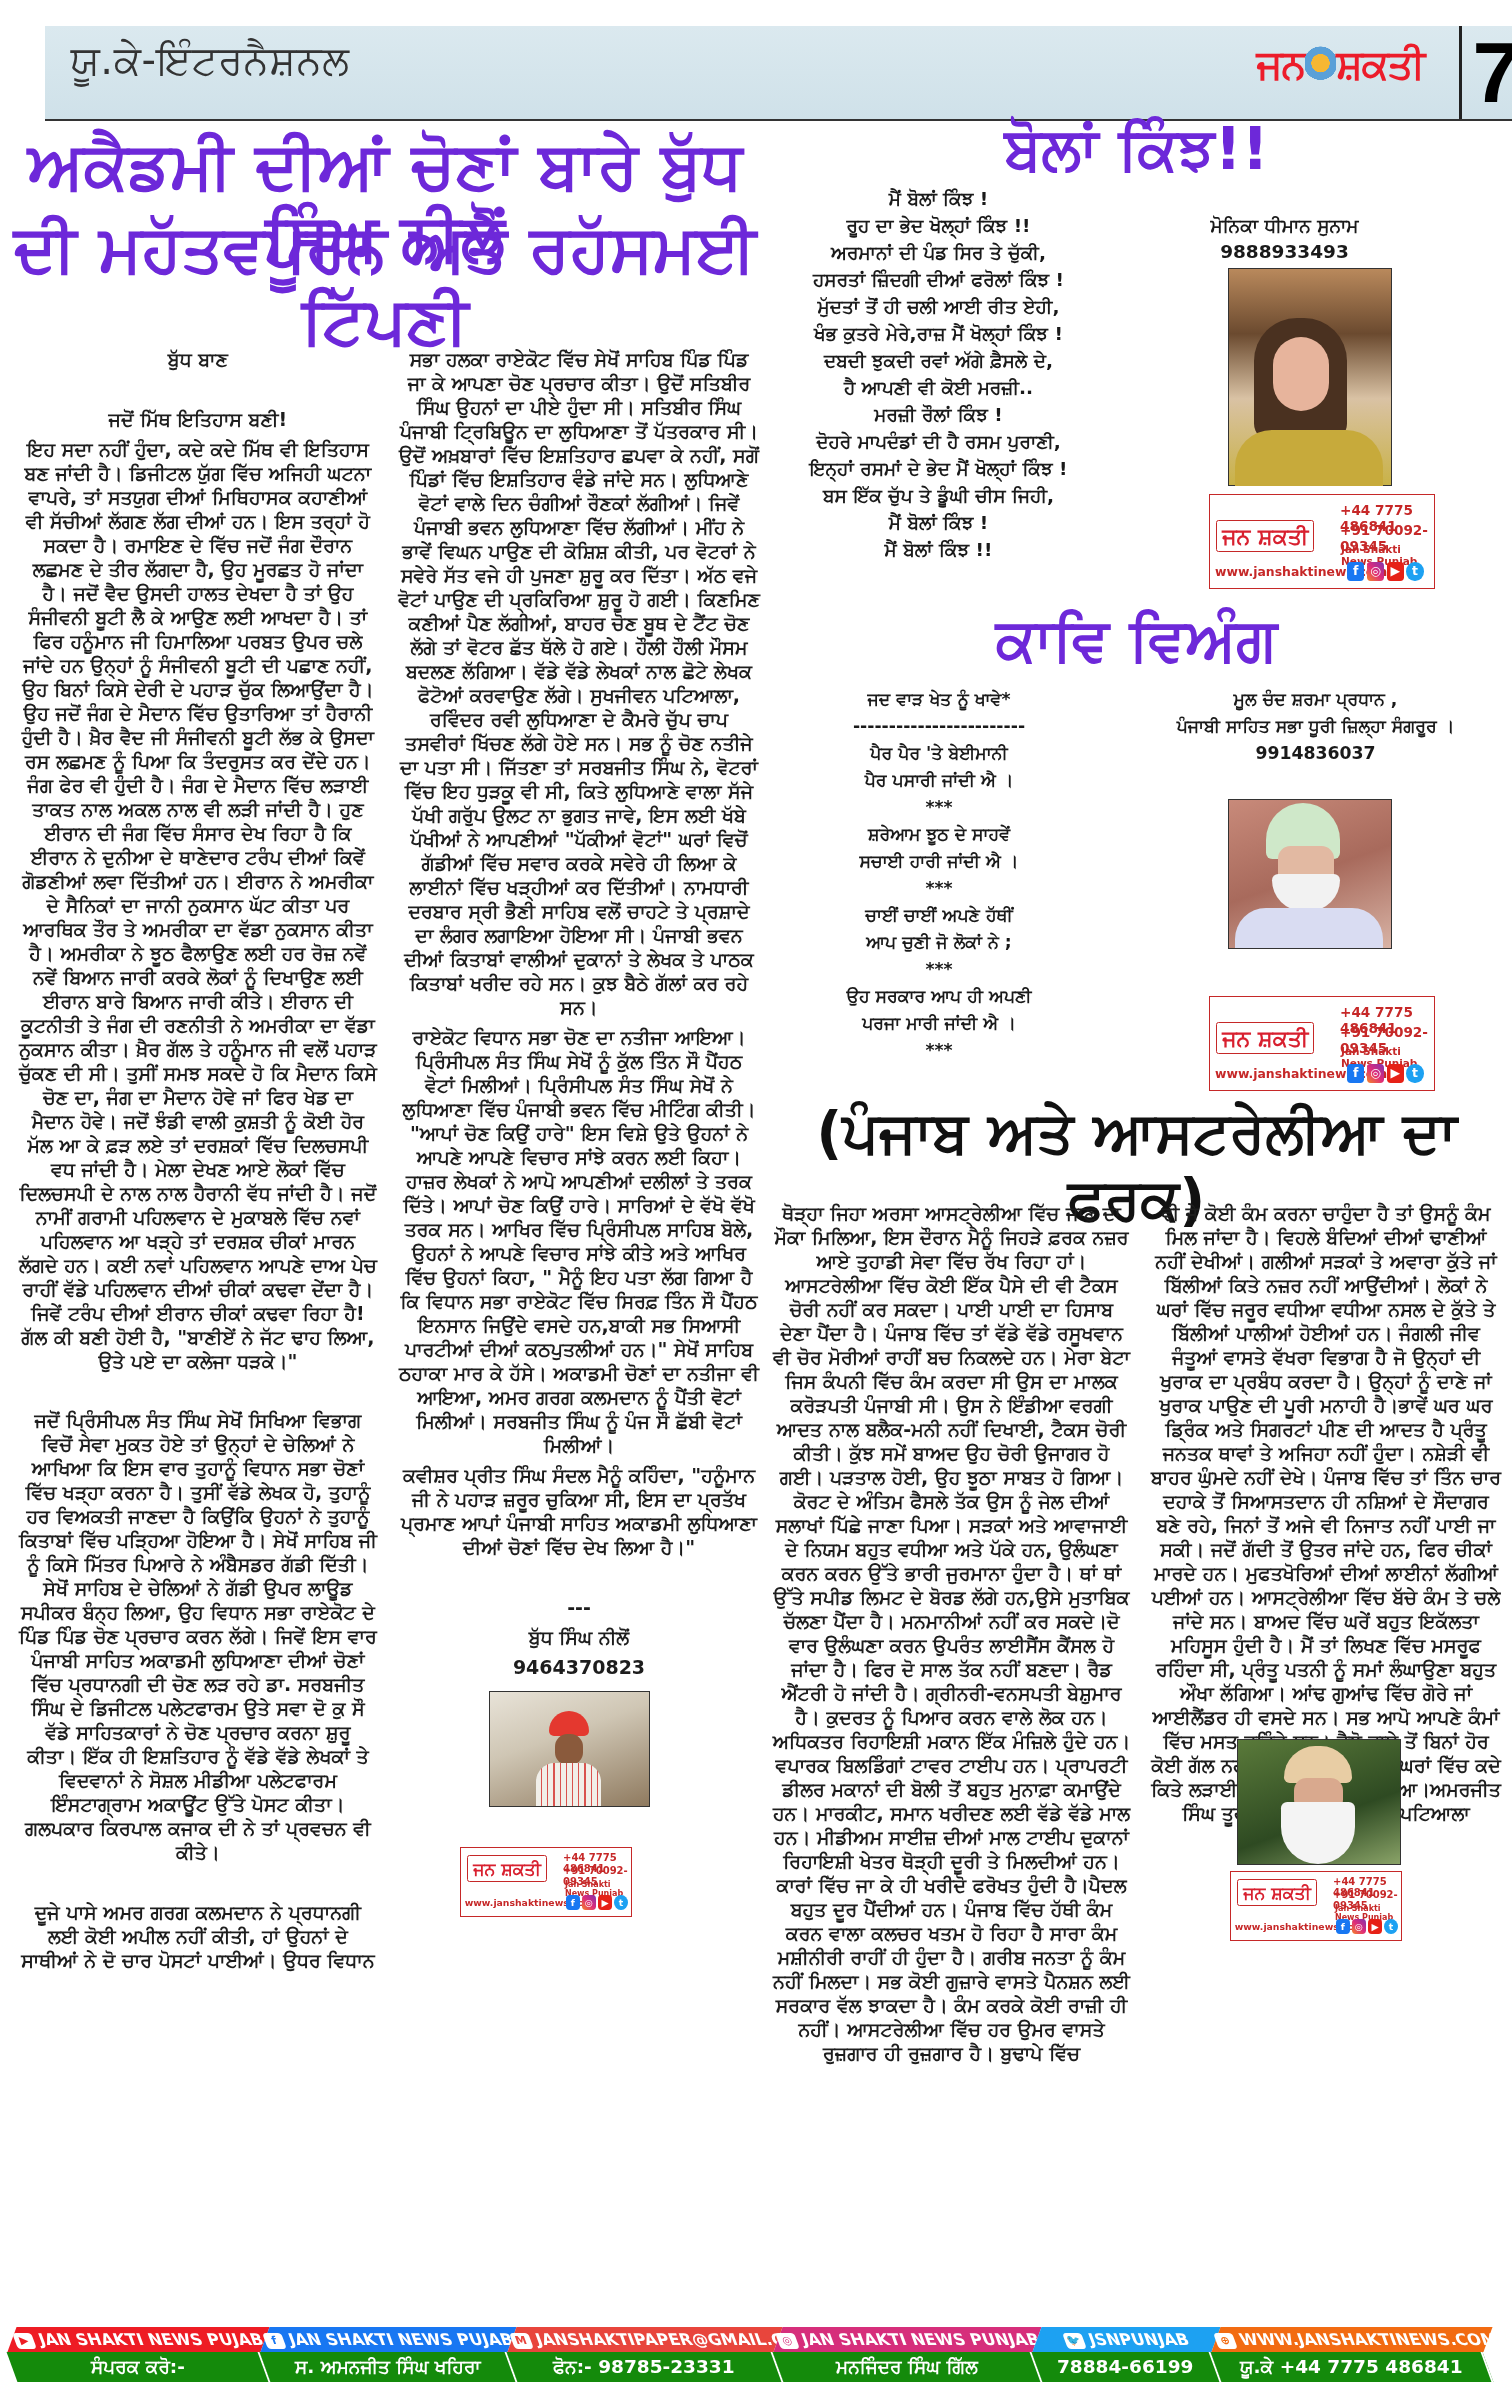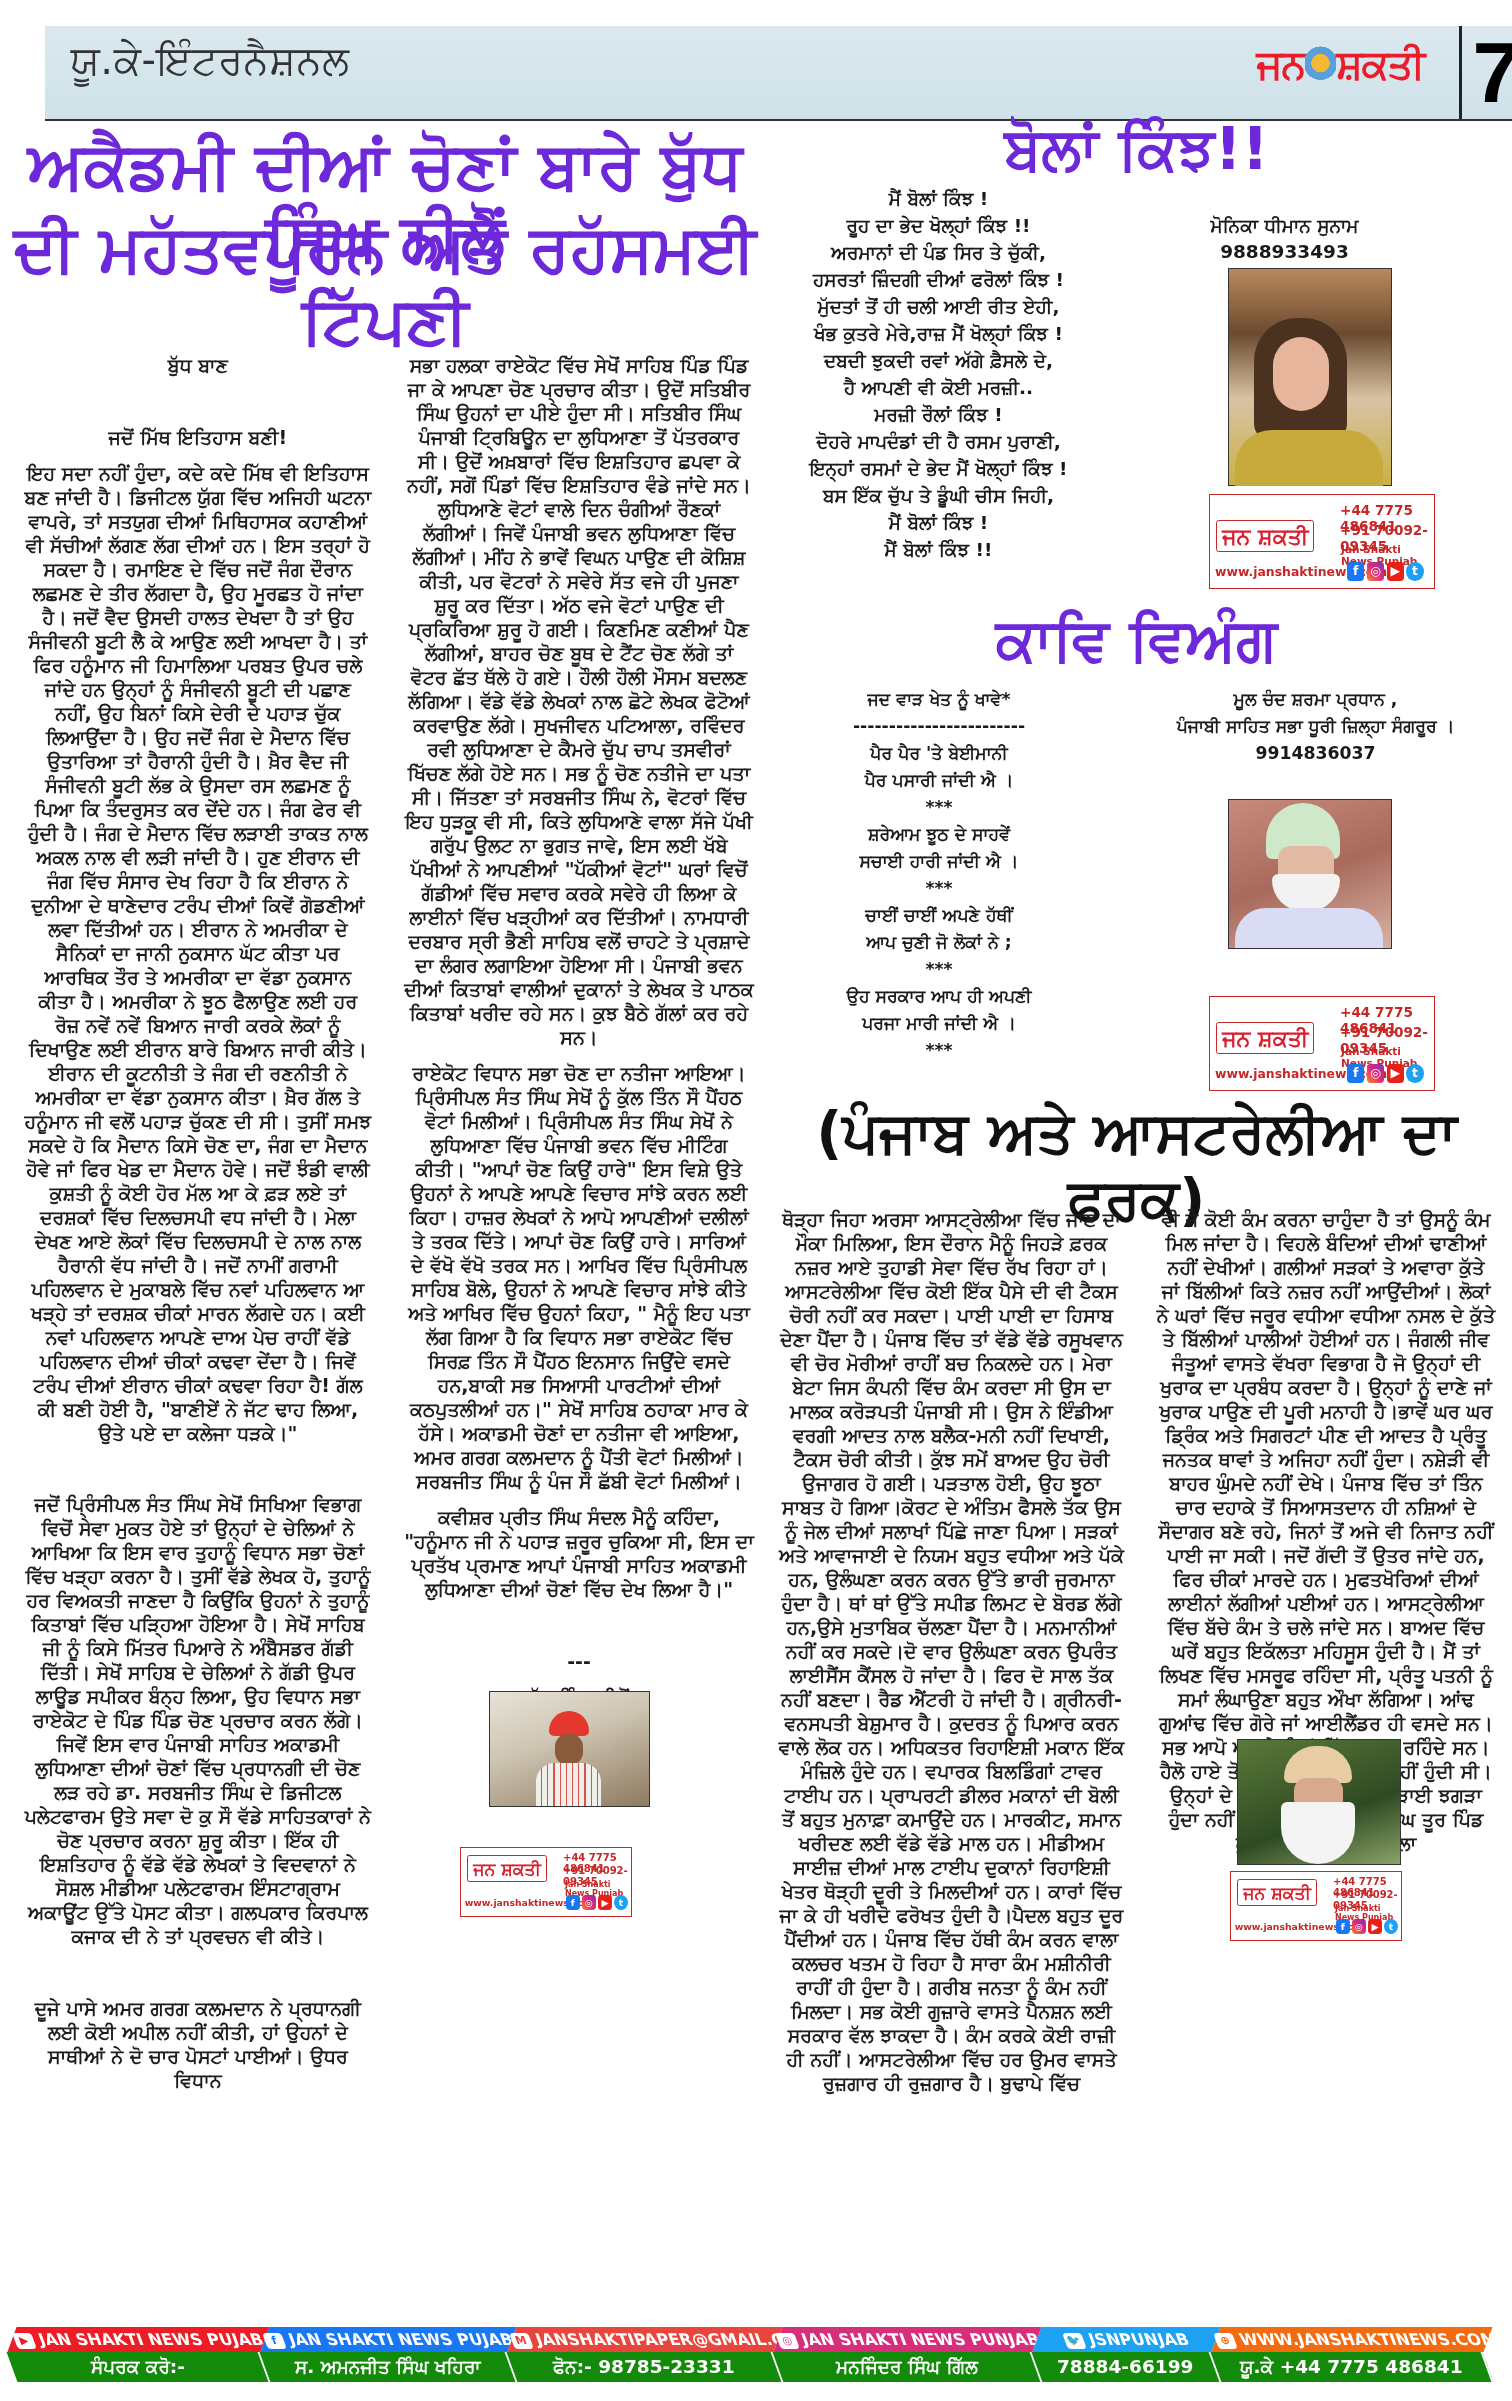--- a/index.html
+++ b/index.html
@@ -14,21 +14,21 @@
   #page-divider { left:1414px; top:0; width:2.5px; height:93px; background:#222; }
   #page-number { left:1427px; top:-3.1px; font-size:86px; font-weight:bold; color:#000; font-family:"Liberation Sans", sans-serif; }
 
   
   .headline { left:8px; width:754px; text-align:center; color:#6d28d9; font-weight:bold; font-size:65px; line-height:1.1; }
   #headline-1 { top:130px; }
   #headline-2 { top:213px; }
 
   
   .col { font-size:19px; line-height:24px; font-weight:bold; text-align:center; color:#1d1d1d; }
-  .col p { margin:12px; }
+  .col p { margin:6px; }
   .col .gap { height:23.5px; }
   #col-1 { left:12.4px; top:341px; width:371px; }
   #col-2 { left:392px; top:341px; width:374px; }
 
   .byline { font-weight:bold; }
   #author-photo-1 { left:489px; top:1691px; width:159px; height:114px; border:1.9px solid #333; background:linear-gradient(160deg,#e8e3d8 0%,#cfc6b4 40%,#8f7a5f 100%); }
   #author-photo-1 .turban { position:absolute; left:59px; top:18.5px; width:40px; height:25px; border-radius:25px 25px 6.2px 6.2px; background:#e4382f; }
   #author-photo-1 .face { position:absolute; left:65px; top:42px; width:28px; height:31px; border-radius:12.4px; background:#8a5a3c; }
   #author-photo-1 .shirt { position:absolute; left:46px; top:71px; width:65px; height:43px; border-radius:18.5px 18.5px 0 0; background:repeating-linear-gradient(90deg,#f1efe9 0 5px,#d9534f 5px 6.2px); }
 

